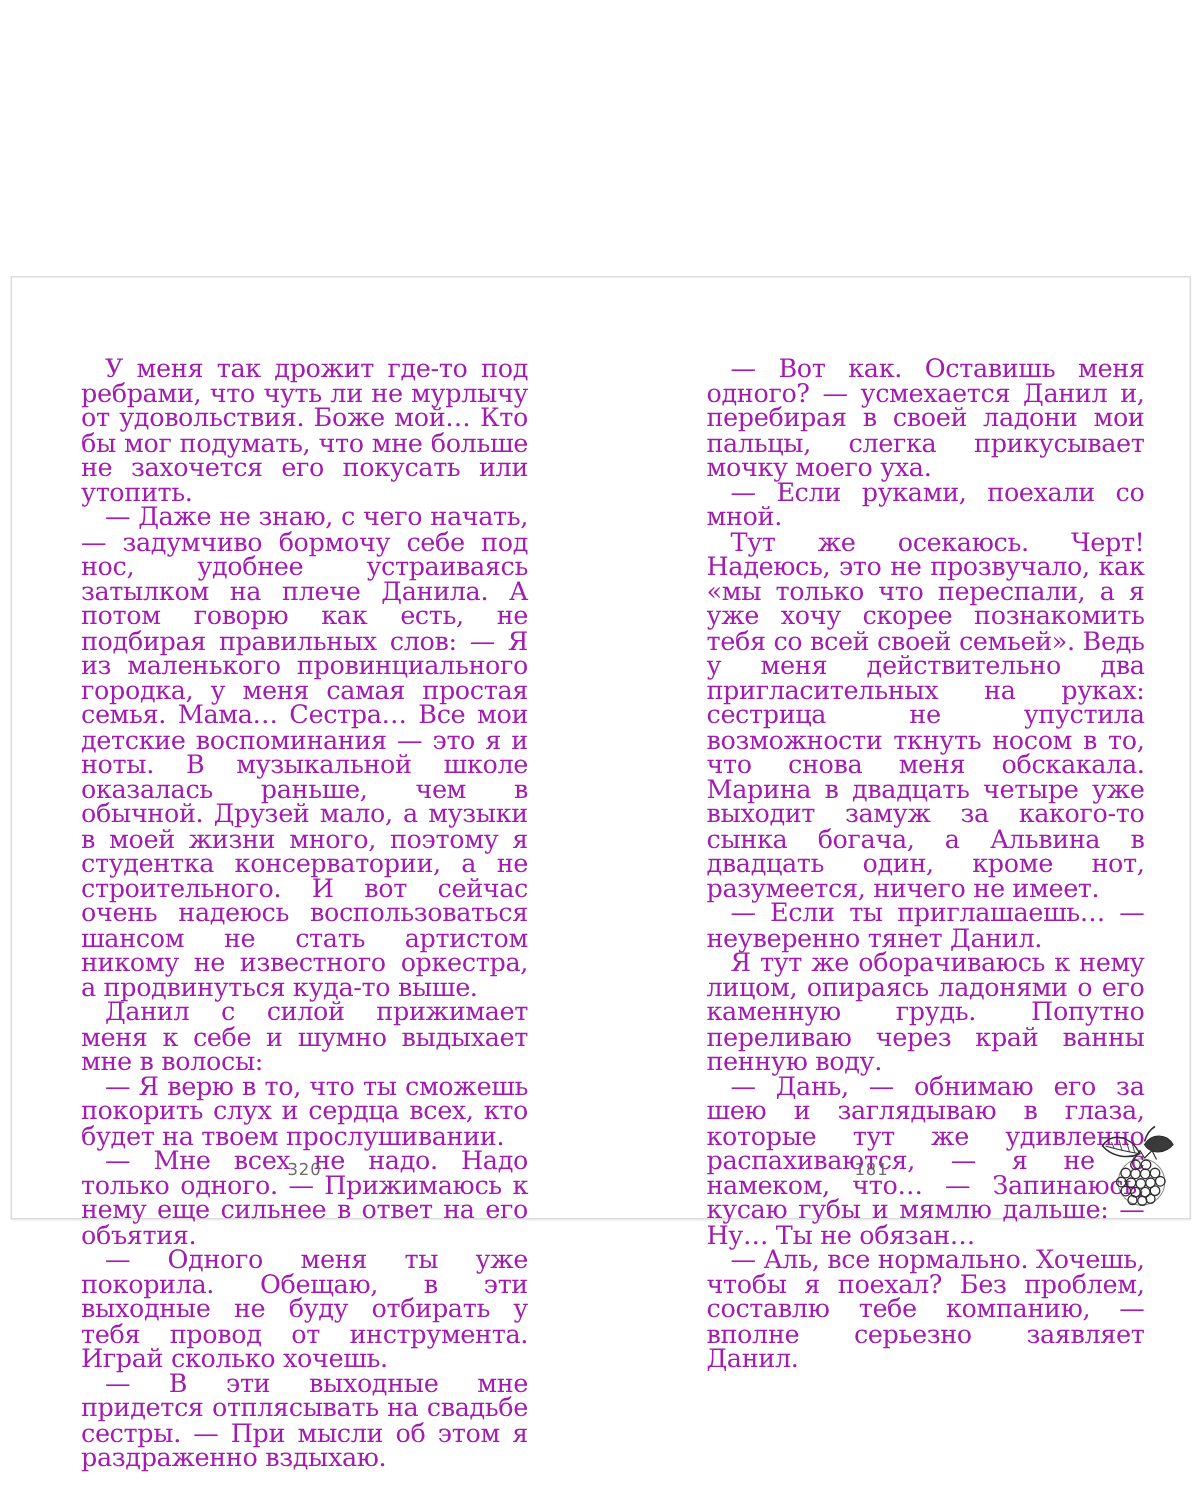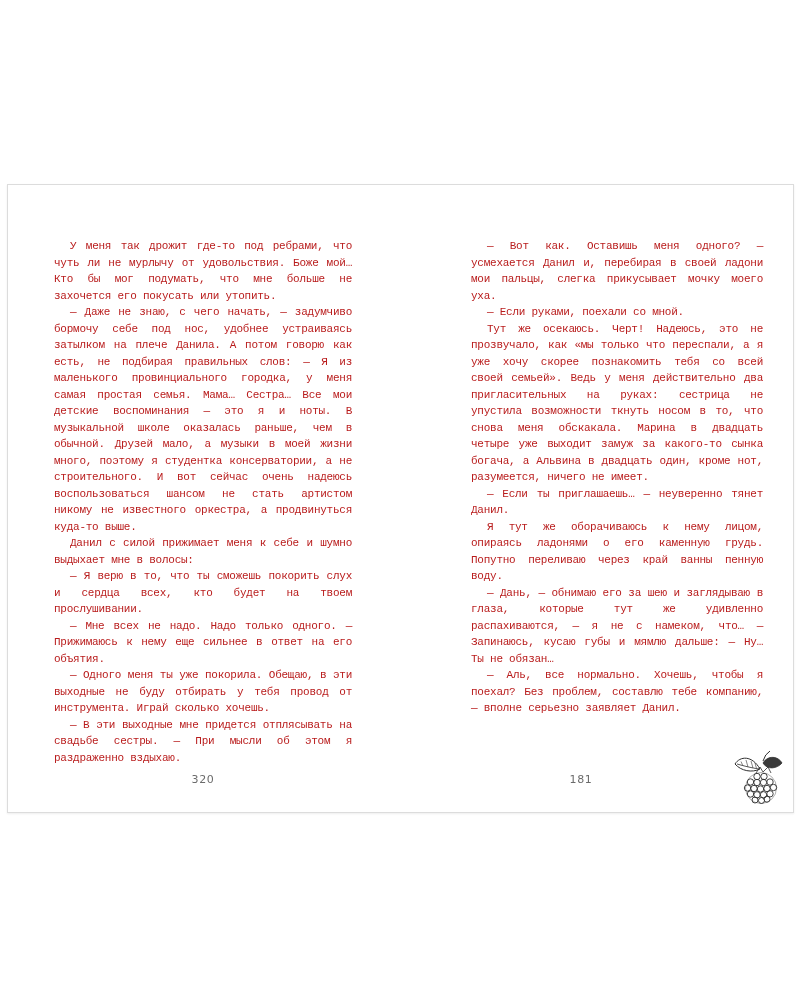--- a/index.html
+++ b/index.html
@@ -23,27 +23,26 @@
   }
   .page-col {
     position: absolute;
     top: 53px;
   }
   .page-col.left  { left: 46px;  width: 298px; }
   .page-col.right { left: 463px; width: 292px; }
   .page-col p {
     margin: 0;
     padding: 0;
-    font-size: 11px;
+    font-size: 17px;
     line-height: 16.5px;
     letter-spacing: -0.25px;
-    color: #b91c1c;
+    color: #a21caf;
     text-align: justify;
     text-indent: 16px;
-    font-family: Liberation Mono, monospace;
   }
   .page-number {
     position: absolute;
     top: 588px;
     font-family: "DejaVu Sans", "Liberation Sans", sans-serif;
     font-size: 11px;
     letter-spacing: 0.6px;
     color: #6b6b6b;
     text-align: center;
   }

